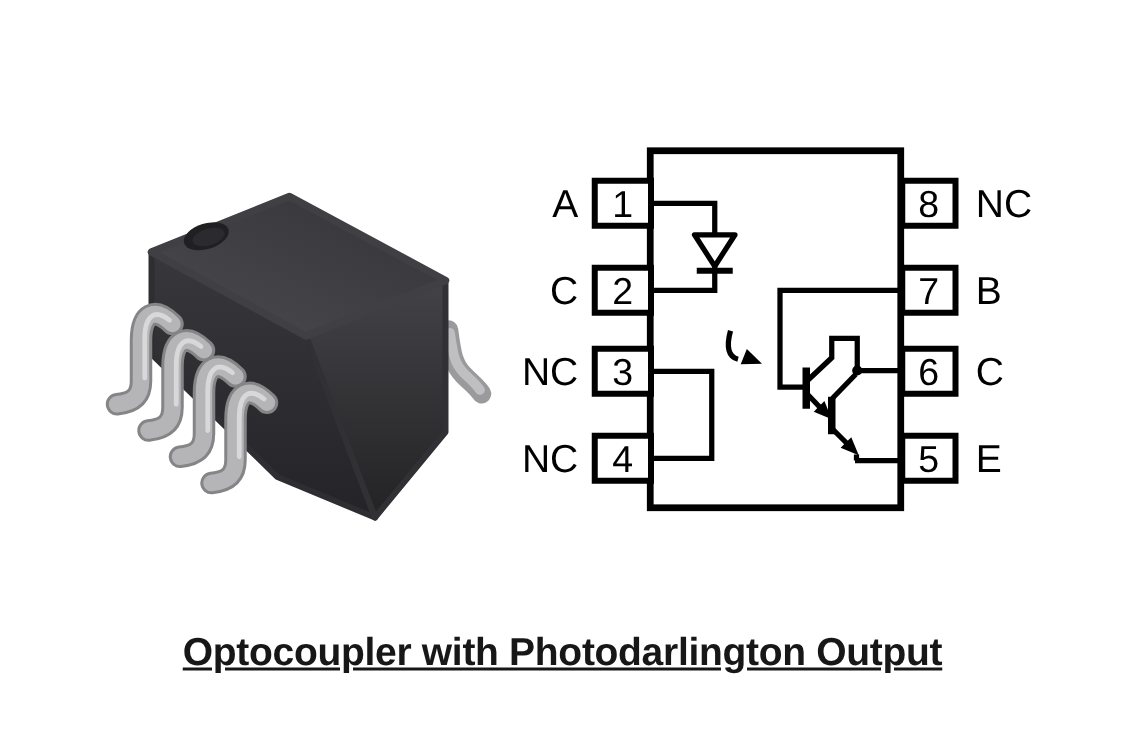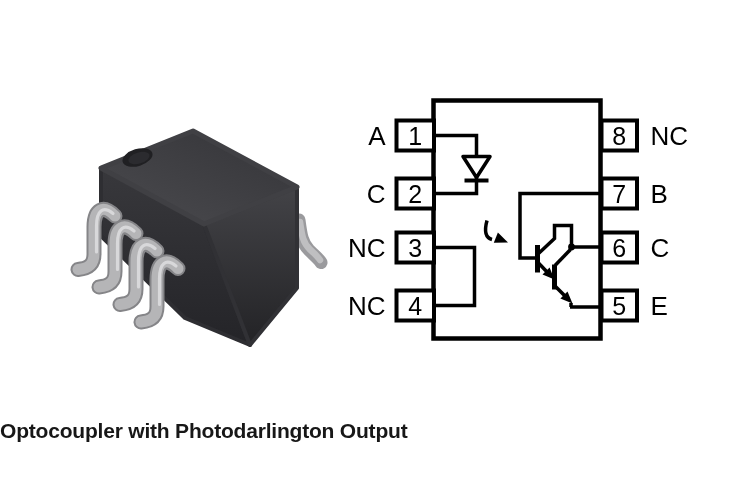--- a/index.html
+++ b/index.html
@@ -7,23 +7,24 @@
     position:relative;
     width:750px;height:500px;
     background:#ffffff;
     overflow:hidden;
     font-family:"Liberation Sans", sans-serif;
   }
   .chip-svg{position:absolute;left:55px;top:112px;width:280px;height:245px;}
   .schem-svg{position:absolute;left:350px;top:75px;width:350px;height:290px;}
   .caption{
     position:absolute;left:0;top:419px;width:750px;
-    text-align:left;
-    font-size:21px;font-weight:700;letter-spacing:-0.2px;
+    text-align:center;
+    font-size:26px;font-weight:700;letter-spacing:-0.2px;
     color:#171717;
+    text-decoration:underline;
   }
   .schem-svg text{
     font-family:"Liberation Sans", sans-serif;
     font-size:26px;fill:#000;
   }
   .schem-svg .pin-num{font-size:25px;}
 </style>
 </head>
 <body>
 

